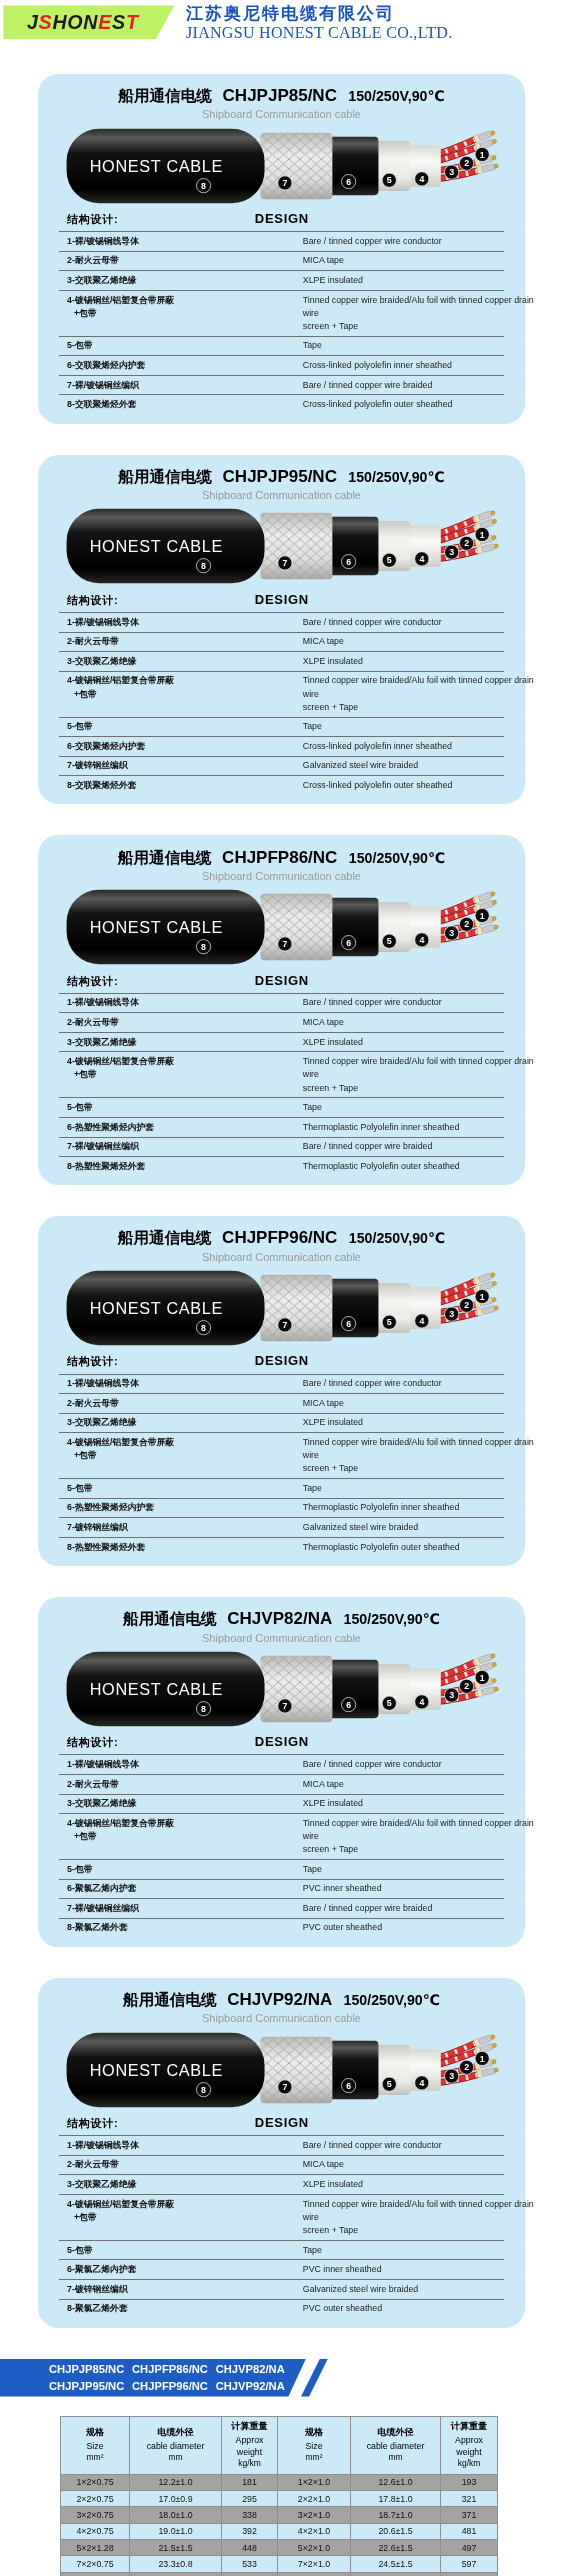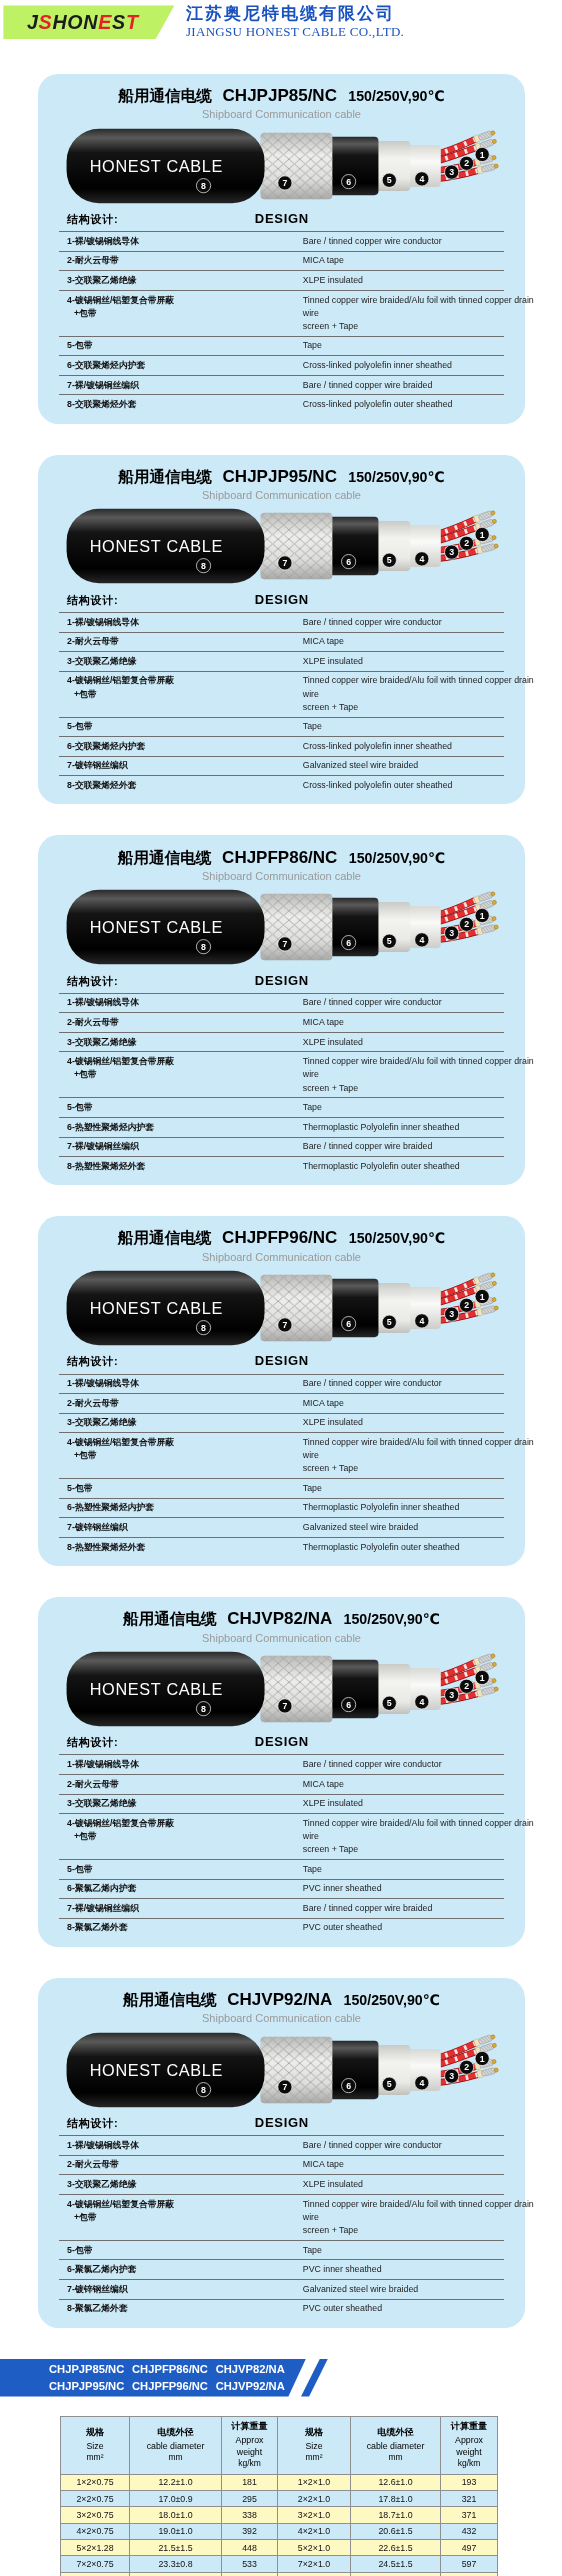--- a/index.html
+++ b/index.html
@@ -6,21 +6,21 @@
   body { width:563px; font-family:'Liberation Sans','DejaVu Sans',sans-serif; color:#000; }
 
   
   .site-header { position:relative; height:45px; padding-top:2.7px; }
   .logo-block { position:absolute; left:3.4px; top:5.4px; width:171px; height:34px; background:#bef264;
     clip-path:polygon(0 0,100% 0,calc(100% - 19px) 100%,0 100%);
     display:flex; align-items:center; justify-content:center; }
   .logo-text { font-weight:bold; font-style:italic; font-size:19.7px; letter-spacing:0.7px; line-height:1; padding-right:12.2px; }
   .company { position:absolute; left:186px; top:4.1px; }
   .company-cn { color:#1a53c0; font-size:17px; font-weight:bold; letter-spacing:2px; line-height:1.15; }
-  .company-en { color:#1a53c0; font-family:'Liberation Serif','DejaVu Serif',serif; font-size:13px; letter-spacing:0.3px; }
+  .company-en { color:#1a53c0; font-family:'Liberation Serif','DejaVu Serif',serif; font-size:16px; letter-spacing:0.3px; }
 
   
   .cards { padding-top:26px; }
   .card { width:445px; background:#cbe9f7; border-radius:20.3px; margin:0 auto 31px auto; padding:12.2px 21px 9.5px 21px; }
   .card-title { margin:0; text-align:center; white-space:nowrap; }
   .t-cn { font-size:15.6px; font-weight:bold; }
   .t-model { font-size:17px; font-weight:bold; margin-left:6.1px; }
   .t-rating { font-size:14.2px; font-weight:bold; margin-left:6.8px; }
   .card-subtitle { text-align:center; color:#9a9a9a; font-size:11px; margin-top:1.4px; }
   .cable { margin:5.4px auto 2.7px auto; width:441px; height:80px; }
@@ -40,21 +40,21 @@
   .spec-band-stripe { position:absolute; left:301px; top:0; width:27px; height:38px; background:#1e5ec4;
     clip-path:polygon(19px 0,27px 0,8.1px 100%,0 100%); }
 
   
   .spec-table { border-collapse:collapse; border:1.4px solid #8f8f8f; margin:0 0 11px 60px; table-layout:fixed; }
   .spec-table th, .spec-table td { border:0.7px solid #8f8f8f; text-align:center; vertical-align:middle; }
   .spec-table th { background:#cbe9f7; padding:3.4px 1.4px; }
   .th-cn { font-weight:bold; font-size:9.1px; line-height:1.5; }
   .th-en { font-weight:normal; font-size:8.8px; line-height:1.4; }
   .th-unit { font-weight:normal; font-size:8.5px; line-height:1.4; }
-  .spec-table td { font-size:8.8px; padding:2.7px 1.4px; color:#111; background:#fef9c3; }
+  .spec-table td { font-size:8.8px; padding:2.7px 1.4px; color:#111; background:#a3a3a3; }
   .spec-table tbody tr:nth-child(even) td { background:#cbe9f7; }
 </style>
 </head>
 <body>
 
 <header class="site-header">
   <div class="logo-block">
     <div class="logo-text"><span style="color: rgb(28, 28, 28);">J</span><span style="color: rgb(227, 34, 34);">S</span><span style="color: rgb(28, 28, 28);">H</span><span style="color: rgb(28, 28, 28);">O</span><span style="color: rgb(28, 28, 28);">N</span><span style="color: rgb(227, 34, 34);">E</span><span style="color: rgb(28, 28, 28);">S</span><span style="color: rgb(227, 34, 34);">T</span></div>
   </div>
   <div class="company">
@@ -1263,21 +1263,21 @@
           <td>3×2×1.0</td>
           <td>18.7±1.0</td>
           <td>371</td>
         </tr>
         <tr>
           <td>4×2×0.75</td>
           <td>19.0±1.0</td>
           <td>392</td>
           <td>4×2×1.0</td>
           <td>20.6±1.5</td>
-          <td>432</td>
+          <td>481</td>
         </tr>
         <tr>
           <td>5×2×1.28</td>
           <td>21.5±1.5</td>
           <td>448</td>
           <td>5×2×1.0</td>
           <td>22.6±1.5</td>
           <td>497</td>
         </tr>
         <tr>

